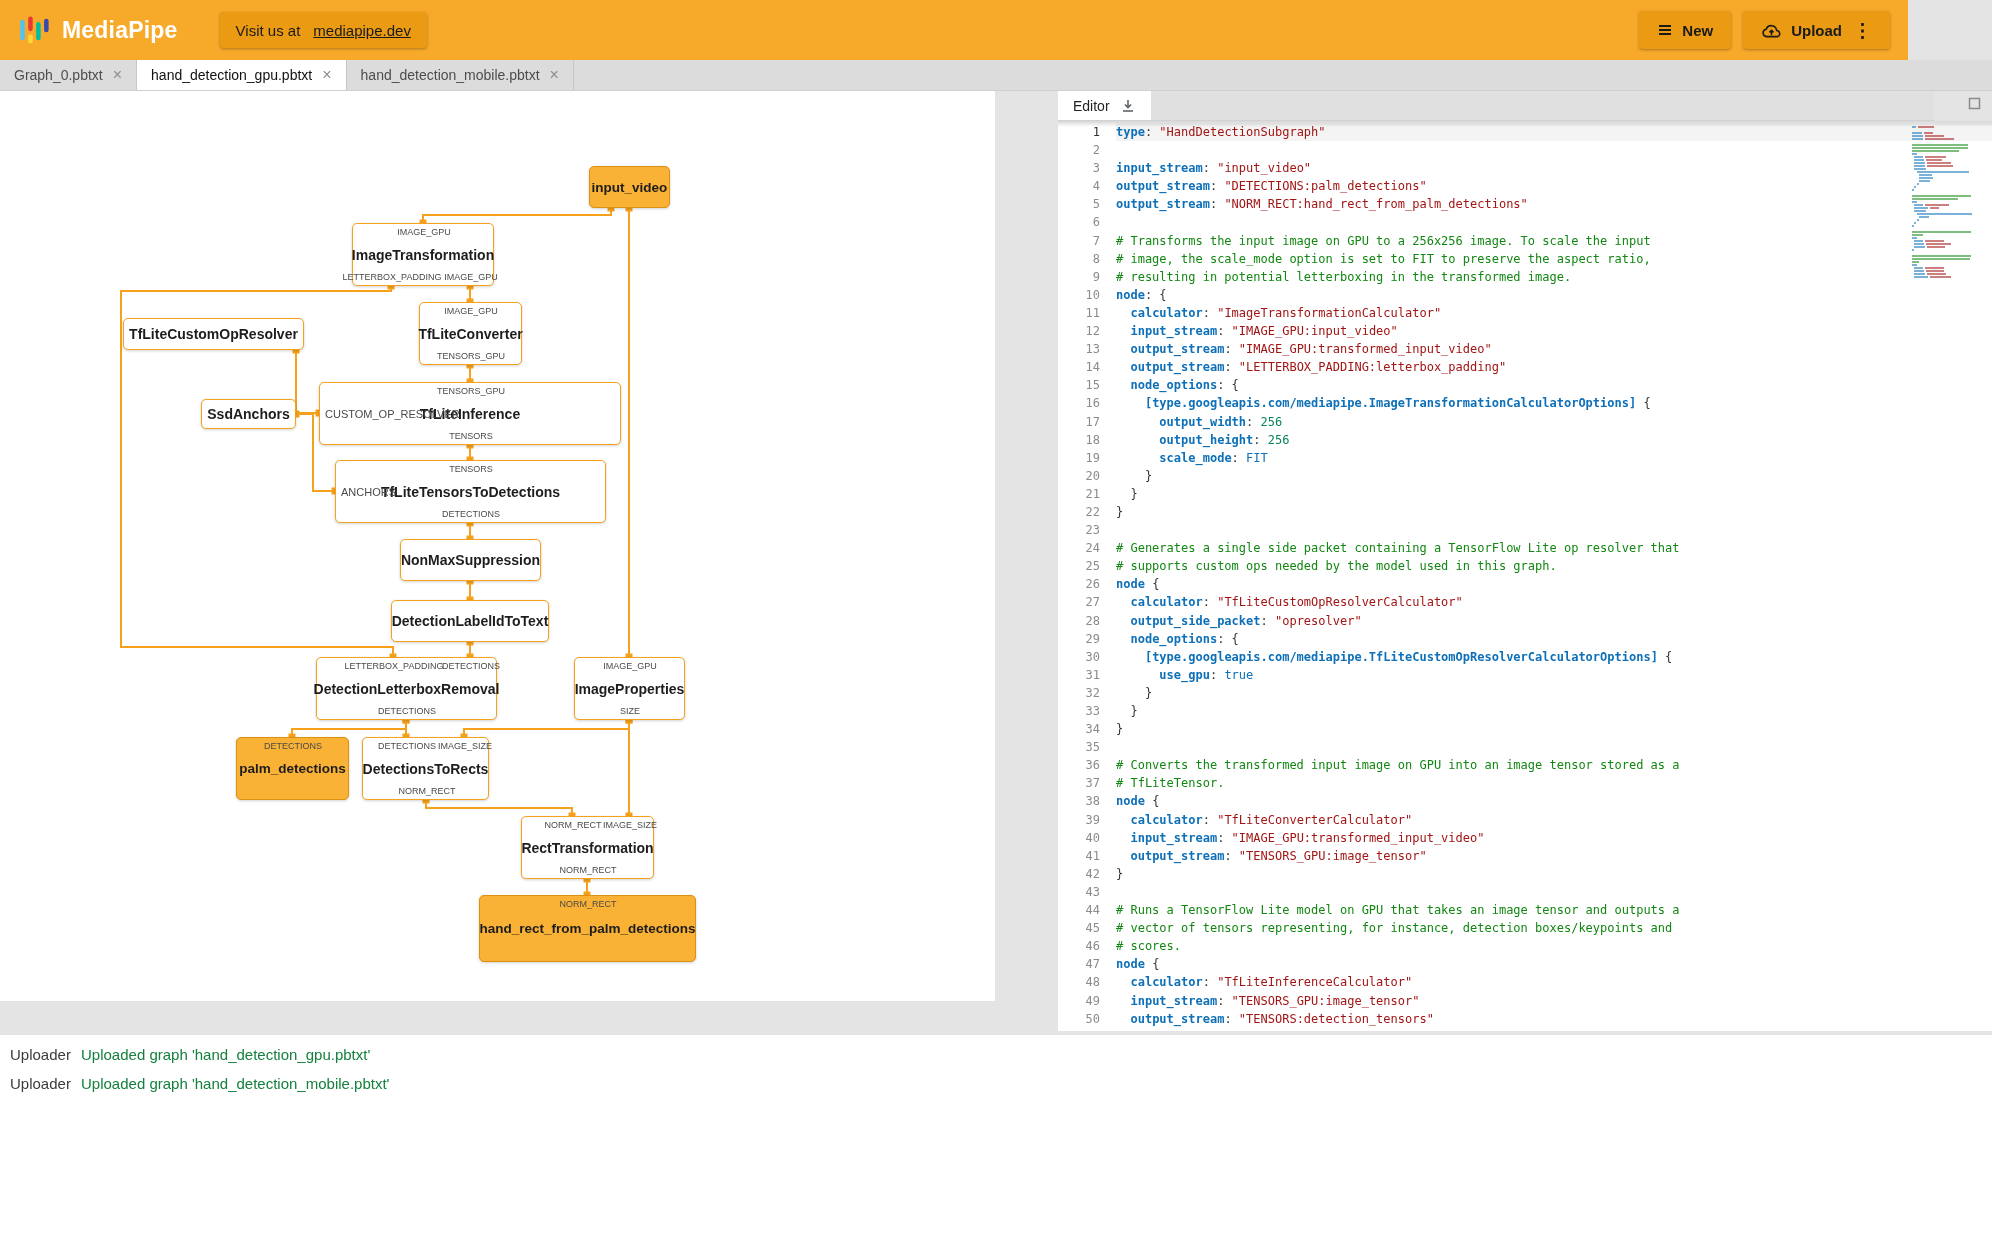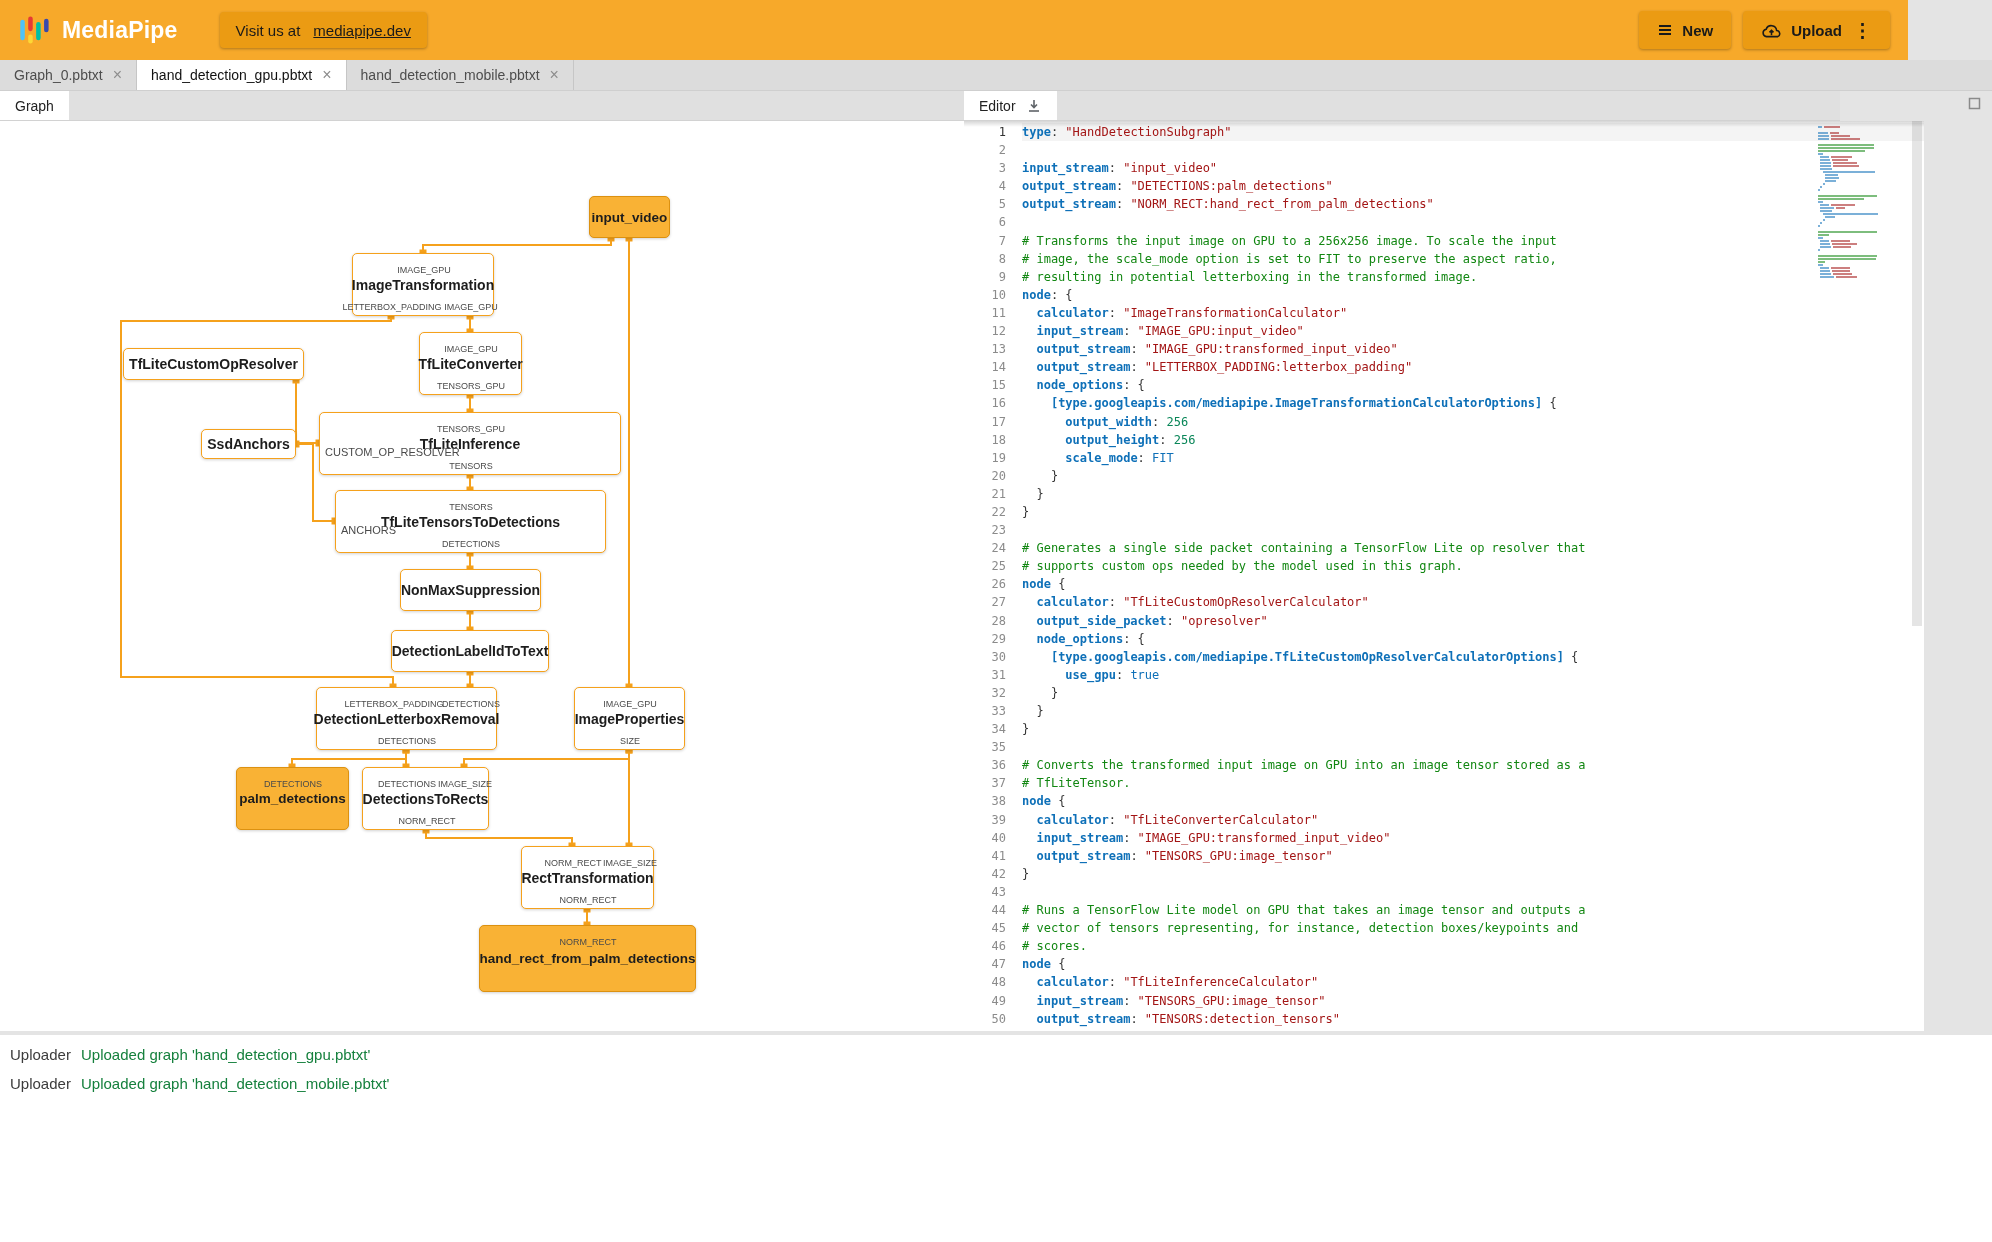--- a/index.html
+++ b/index.html
@@ -39,42 +39,42 @@
   }
   .dtab {
     display:flex; align-items:center; padding:0 14px; font-size:14px; color:#4d4d4d;
     border-right:1px solid #C6C6C6; cursor:pointer; background:#DCDCDC; white-space:nowrap;
   }
   .dtab.active { background:#FFFFFF; color:#111; }
   .dtab-close { margin-left:10px; color:#8d8d8d; font-size:16px; line-height:1; cursor:pointer; }
   
   .panel { position:absolute; top:91px; height:940px; }
   .left-panel  { left:0; width:995px; }
-  .right-panel { left:964px; width:876px; }
+  .right-panel { left:1058px; width:876px; }
   .strip {
     height:30px; background:#E0E0E0; display:flex; align-items:stretch; position:relative;
     border-bottom:1px solid #D2D2D2;
   }
   .ptab {
     background:#FFFFFF; display:flex; align-items:center; gap:10px;
     padding:0 15px; font-size:14px; color:#222; cursor:pointer;
   }
   .popout { position:absolute; right:17px; top:8px; cursor:pointer; line-height:0; }
   
   .graph-canvas { position:relative; width:995px; height:910px; background:#FFFFFF; overflow:hidden; }
   .graph-canvas svg { position:absolute; top:0; left:0; }
   .gnode {
     position:absolute; background:#FFFFFF; border:1.5px solid #F5A11C; border-radius:5px;
     box-shadow:0 1px 3px rgba(0,0,0,.18);
     display:flex; align-items:center; justify-content:center; cursor:pointer;
   }
   .gnode.stream { background:#F9B235; border-color:#DC9110; }
   .gtitle { font-size:14px; font-weight:700; color:#1d1d1d; white-space:nowrap; }
   .gnode.stream .gtitle { font-size:13.5px; }
-  .plabel { position:absolute; font-size:9px; color:#4a4a4a; white-space:nowrap;margin-top:8px; }
+  .plabel { position:absolute; font-size:9px; color:#4a4a4a; white-space:nowrap; }
   .plabel.top { top:3px; transform:translateX(-50%); }
   .plabel.bottom { bottom:3px; transform:translateX(-50%); }
   .plabel.left { left:5px; transform:translateY(-50%); font-size:11px; }
   
   .editor-body {
     position:relative; width:960px; height:910px; background:#FFFFFF; overflow:hidden;
     display:flex; font-family:"DejaVu Sans Mono", monospace;
   }
   .editor-body::before {
     content:''; position:absolute; top:0; left:0; right:0; height:6px; z-index:5;
@@ -161,30 +161,20 @@
       <span>hand_detection_gpu.pbtxt</span>
       <span class="dtab-close">×</span>
     </div>
     <div class="dtab">
       <span>hand_detection_mobile.pbtxt</span>
       <span class="dtab-close">×</span>
     </div>
   </div>
 
 <div class="panel left-panel">
-  <div class="strip">
-    <div class="ptab">
-      <span>Graph</span>
-    </div>
-    <span class="popout">
-      <svg width="13" height="13" viewBox="0 0 13 13">
-          <rect x="1.5" y="1.5" width="10" height="10" fill="none" stroke="#8a8a8a" stroke-width="1.5"></rect>
-        </svg>
-    </span>
-  </div>
   <div class="graph-canvas">
     <svg id="edge-svg" width="995" height="910">
         <polyline points="611,117 611,124 423,124 423,132" fill="none" stroke="#F5A11C" stroke-width="2"></polyline>
         <rect x="607.5" y="113.5" width="7" height="7" fill="#F5A11C"></rect>
         <rect x="419.5" y="128.5" width="7" height="7" fill="#F5A11C"></rect>
         <polyline points="629,117 629,566" fill="none" stroke="#F5A11C" stroke-width="2"></polyline>
         <rect x="625.5" y="113.5" width="7" height="7" fill="#F5A11C"></rect>
         <rect x="625.5" y="562.5" width="7" height="7" fill="#F5A11C"></rect>
         <polyline points="470,195 470,211" fill="none" stroke="#F5A11C" stroke-width="2"></polyline>
         <rect x="466.5" y="191.5" width="7" height="7" fill="#F5A11C"></rect>

